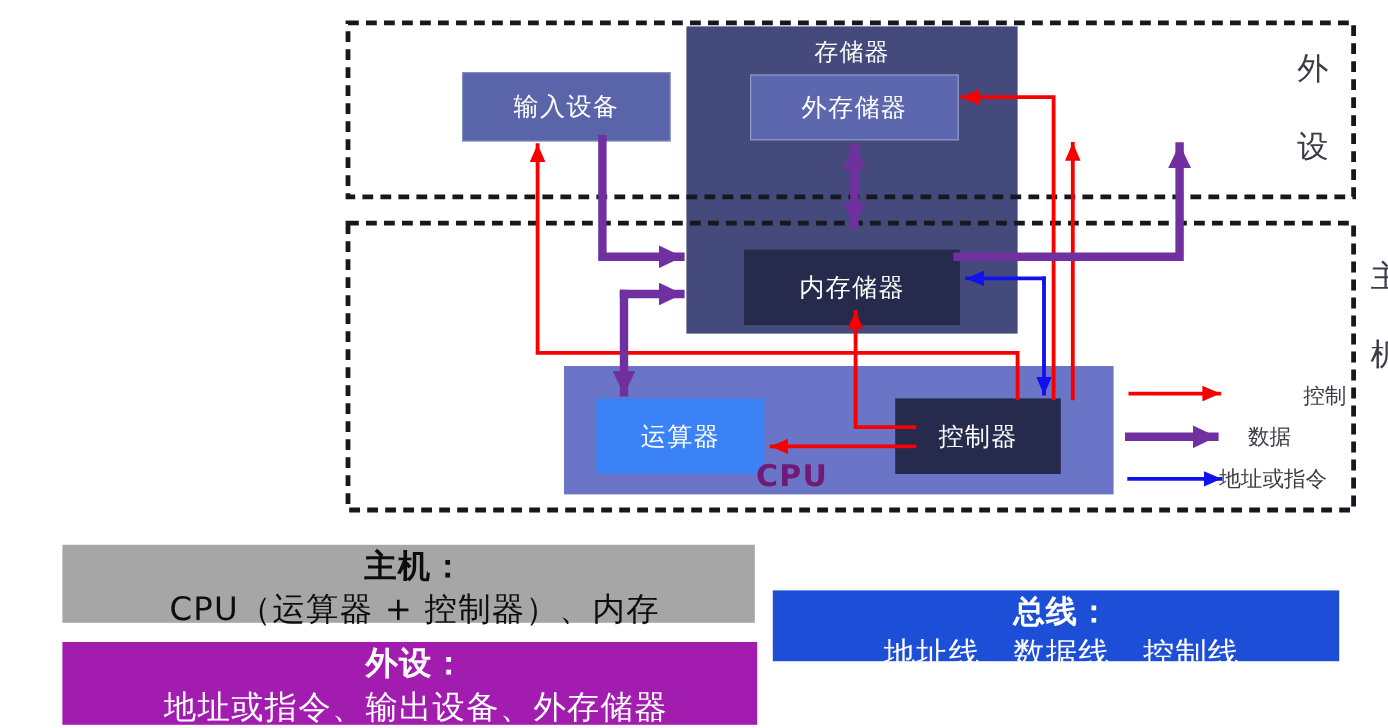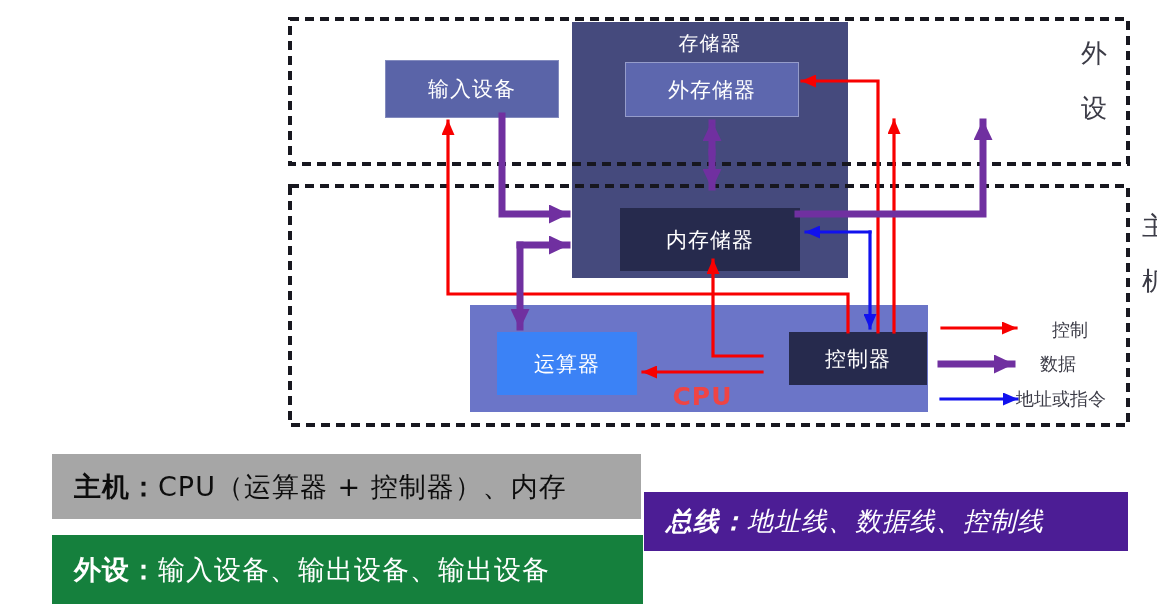--- a/index.html
+++ b/index.html
@@ -15,41 +15,41 @@
        color:#fff;font-size:20px;letter-spacing:1px;z-index:2;}
   .ext-storage{left:625px;top:62px;width:172px;height:53px;background:#5d67ae;
        border:1px solid rgba(255,255,255,.35);z-index:2;}
   .int-storage{left:620px;top:208px;width:180px;height:63px;background:#262a4d;z-index:2;}
   .input-dev{left:385px;top:60px;width:172px;height:56px;background:#5a64a8;
        border:1px solid rgba(255,255,255,.25);z-index:2;}
   .output-dev{left:890px;top:60px;width:170px;height:54px;background:#5a64a8;
        border:1px solid rgba(255,255,255,.25);z-index:2;}
   .cpu-big{left:470px;top:305px;width:458px;height:107px;background:#6b75c8;z-index:1;}
   .alu{left:497px;top:332px;width:140px;height:63px;background:#3b82f6;z-index:2;text-align:right;}
-  .cu{left:789px;top:332px;width:138px;height:53px;background:#262a4d;z-index:2;}
-  .cpu-label{position:absolute;left:630px;top:382px;width:145px;text-align:center;
-       color:#ef4444;font-weight:bold;font-size:25px;letter-spacing:1px;z-index:2;}
+  .cu{left:746px;top:332px;width:138px;height:63px;background:#262a4d;z-index:2;}
+  .cpu-label{position:absolute;left:630px;top:382px;width:145px;text-align:left;
+       color:#701a75;font-weight:bold;font-size:25px;letter-spacing:1px;z-index:2;}
   
-  .region-label{position:absolute;width:32px;color:#3c3c47;font-size:26px;line-height:55px;
+  .region-label{position:absolute;width:32px;color:#3c3c47;font-size:26px;line-height:65px;
        text-align:center;word-break:break-all;z-index:11;}
   .rl-periph{left:1078px;top:26px;}
   .rl-host{left:1139px;top:199px;}
   .legend-label{position:absolute;color:#3c3c47;font-size:18px;white-space:nowrap;z-index:11;}
-  .ll-0{left:1052px;top:318px;}
+  .ll-0{left:1086px;top:318px;}
   .ll-1{left:1040px;top:352px;}
   .ll-2{left:1016px;top:387px;}
   
   #overlay{position:absolute;left:0;top:0;width:1157px;height:450px;z-index:10;pointer-events:none;}
   
-  .note{position:absolute;display:flex;align-items:center;padding-left:22px;
-        font-size:27px;letter-spacing:1px;white-space:nowrap;}
+  .note{position:absolute;display:flex;align-items:center;padding-left:10px;
+        font-size:27px;letter-spacing:1px;white-space:nowrap;flex-direction:column;}
   .note b{font-weight:bold;}
   .note-host{left:52px;top:454px;width:567px;height:65px;background:#a6a6a6;color:#0d0d0d;}
-  .note-periph{left:52px;top:535px;width:569px;height:69px;background:#15803d;color:#ffffff;text-align:right;}
-  .note-bus{left:644px;top:492px;width:462px;height:59px;background:#4c1d95;color:#ffffff;font-size:26px;font-style:italic;}
+  .note-periph{left:52px;top:535px;width:569px;height:69px;background:#a21caf;color:#ffffff;text-align:right;}
+  .note-bus{left:644px;top:492px;width:462px;height:59px;background:#1d4ed8;color:#ffffff;font-size:26px;}
 </style>
 </head>
 <body>
 
 <div id="stage">
 
   <div class="box storage-big"></div>
   <div class="storage-title">存储器</div>
   <div class="box ext-storage">
     <span>外存储器</span>
@@ -121,20 +121,20 @@
       <path d="M941 364 L1012 364" marker-end="url(#mp)"></path>
     </g>
   </svg>
 
   <div class="note note-host">
     <b>主机：</b>
       <span>CPU（运算器 + 控制器）、内存</span>
   </div>
   <div class="note note-periph">
     <b>外设：</b>
-      <span>输入设备、输出设备、输出设备</span>
+      <span>地址或指令、输出设备、外存储器</span>
   </div>
   <div class="note note-bus">
     <b>总线：</b>
       <span>地址线、数据线、控制线</span>
   </div>
 
 </div>
 
 </body></html>

